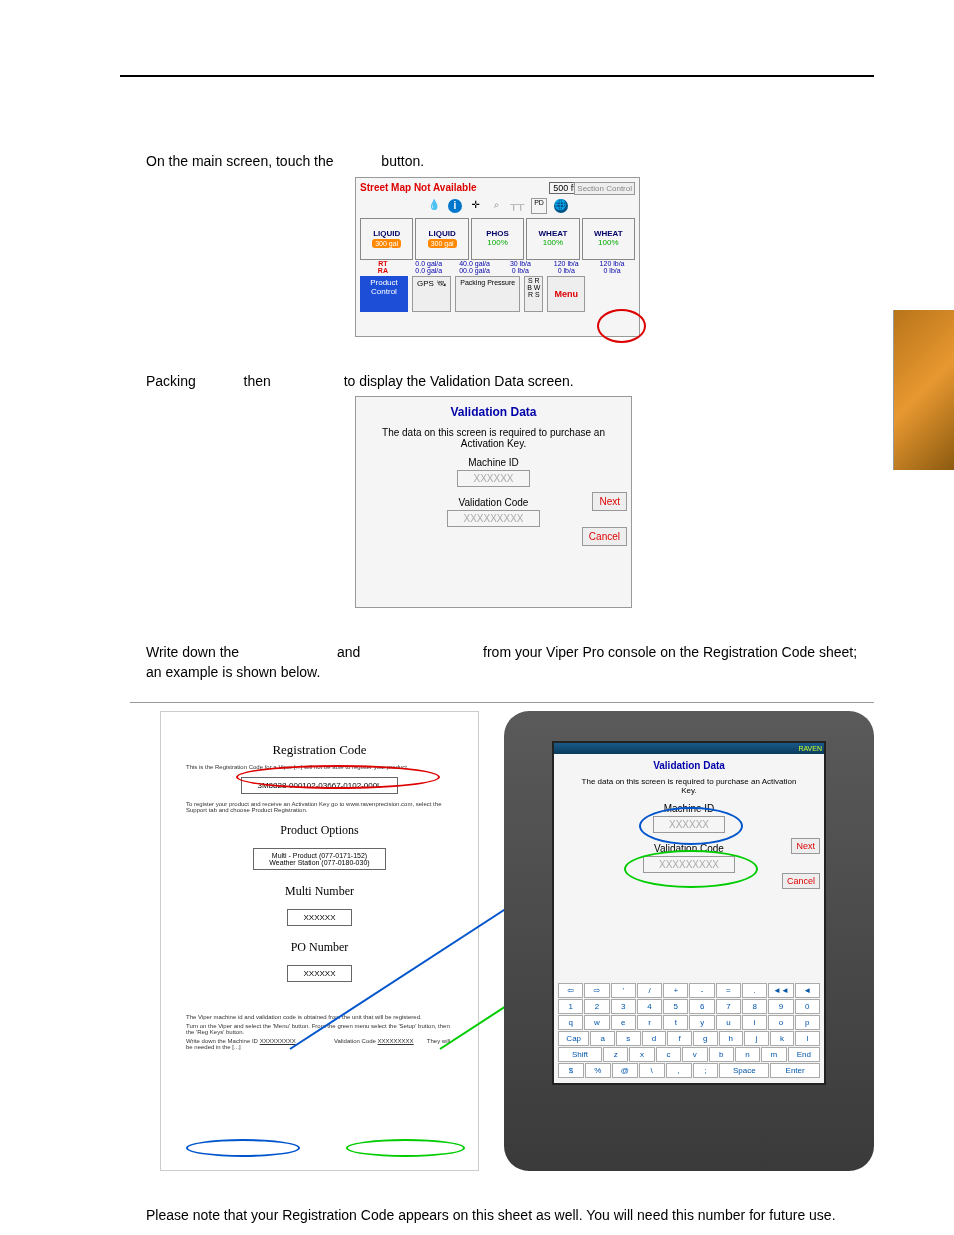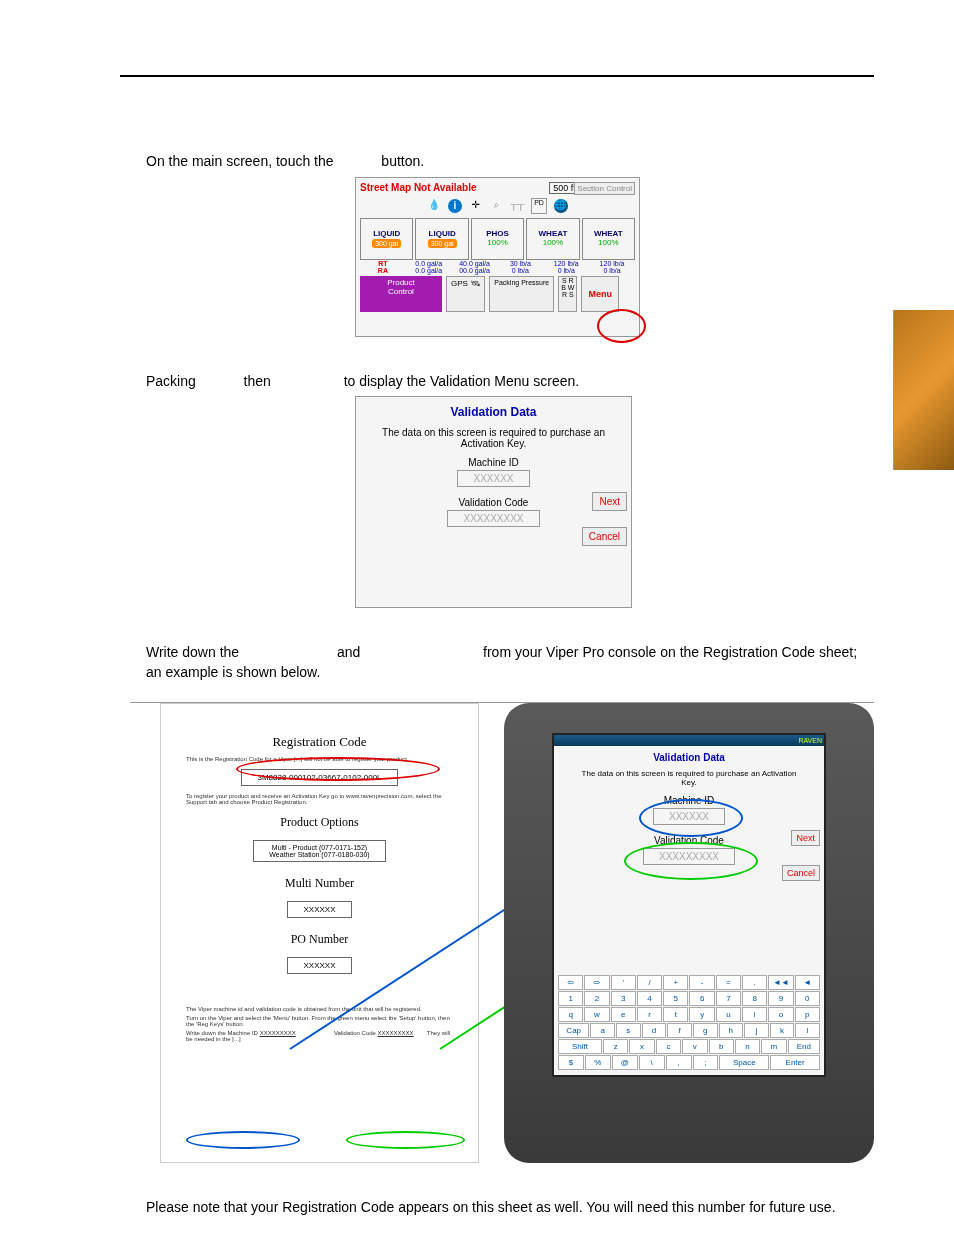--- a/index.html
+++ b/index.html
@@ -112,24 +112,24 @@
     .rx-label {
       color: #d00 !important;
       font-weight: bold;
     }
     .bottom-controls {
       display: flex;
       margin-top: 2px;
       gap: 4px;
     }
     .btn-green {
-      background: #a21caf;
+      background: #1d4ed8;
       color: white;
       font-size: 8px;
-      padding: 2px 20px;
+      padding: 2px 3px;
       text-align: center;
       flex: 0 0 auto;
     }
     .btn-grey {
       background: #eee;
       border: 1px solid #999;
       font-size: 8px;
       padding: 2px 4px;
       text-align: center;
     }
@@ -189,20 +189,21 @@
       top: 310px;
       width: 60px;
       height: 160px;
       background: linear-gradient(135deg, #b8741a, #e89830, #8b5a10);
       border-left: 1px solid #999;
     }
     .reg-section {
       display: flex;
       margin-top: 20px;
       border-top: 1px solid #999;
+      padding-top: 8px;
     }
     .reg-sheet {
       width: 350px;
       border: 1px solid #ccc;
       padding: 20px 15px;
       font-size: 9px;
       text-align: center;
       background: white;
       position: relative;
       margin-left: 30px;
@@ -373,21 +374,21 @@
       <div class="btn-menu">Menu</div>
     </div>
     <div class="red-circle" style="bottom:-7px;right:-7px;width:45px;height:30px;"></div>
   </div>
 
   <div class="step-text">
     <span>Packing</span>
     <span style="display:inline-block;width:40px;"></span>
     <span>then</span>
     <span style="display:inline-block;width:65px;"></span>
-    <span>to display the Validation Menu screen.</span>
+    <span>to display the Validation Data screen.</span>
   </div>
 
   <div class="screenshot-box screenshot-2">
     <div class="validation-title">Validation Data</div>
     <div class="validation-subtitle">The data on this screen is required to purchase an Activation Key.</div>
     <div class="field-label">Machine ID</div>
     <div class="field-box">XXXXXX</div>
     <div class="side-btn" style="top:95px;">Next</div>
     <div class="field-label">Validation Code</div>
     <div class="field-box">XXXXXXXXX</div>

